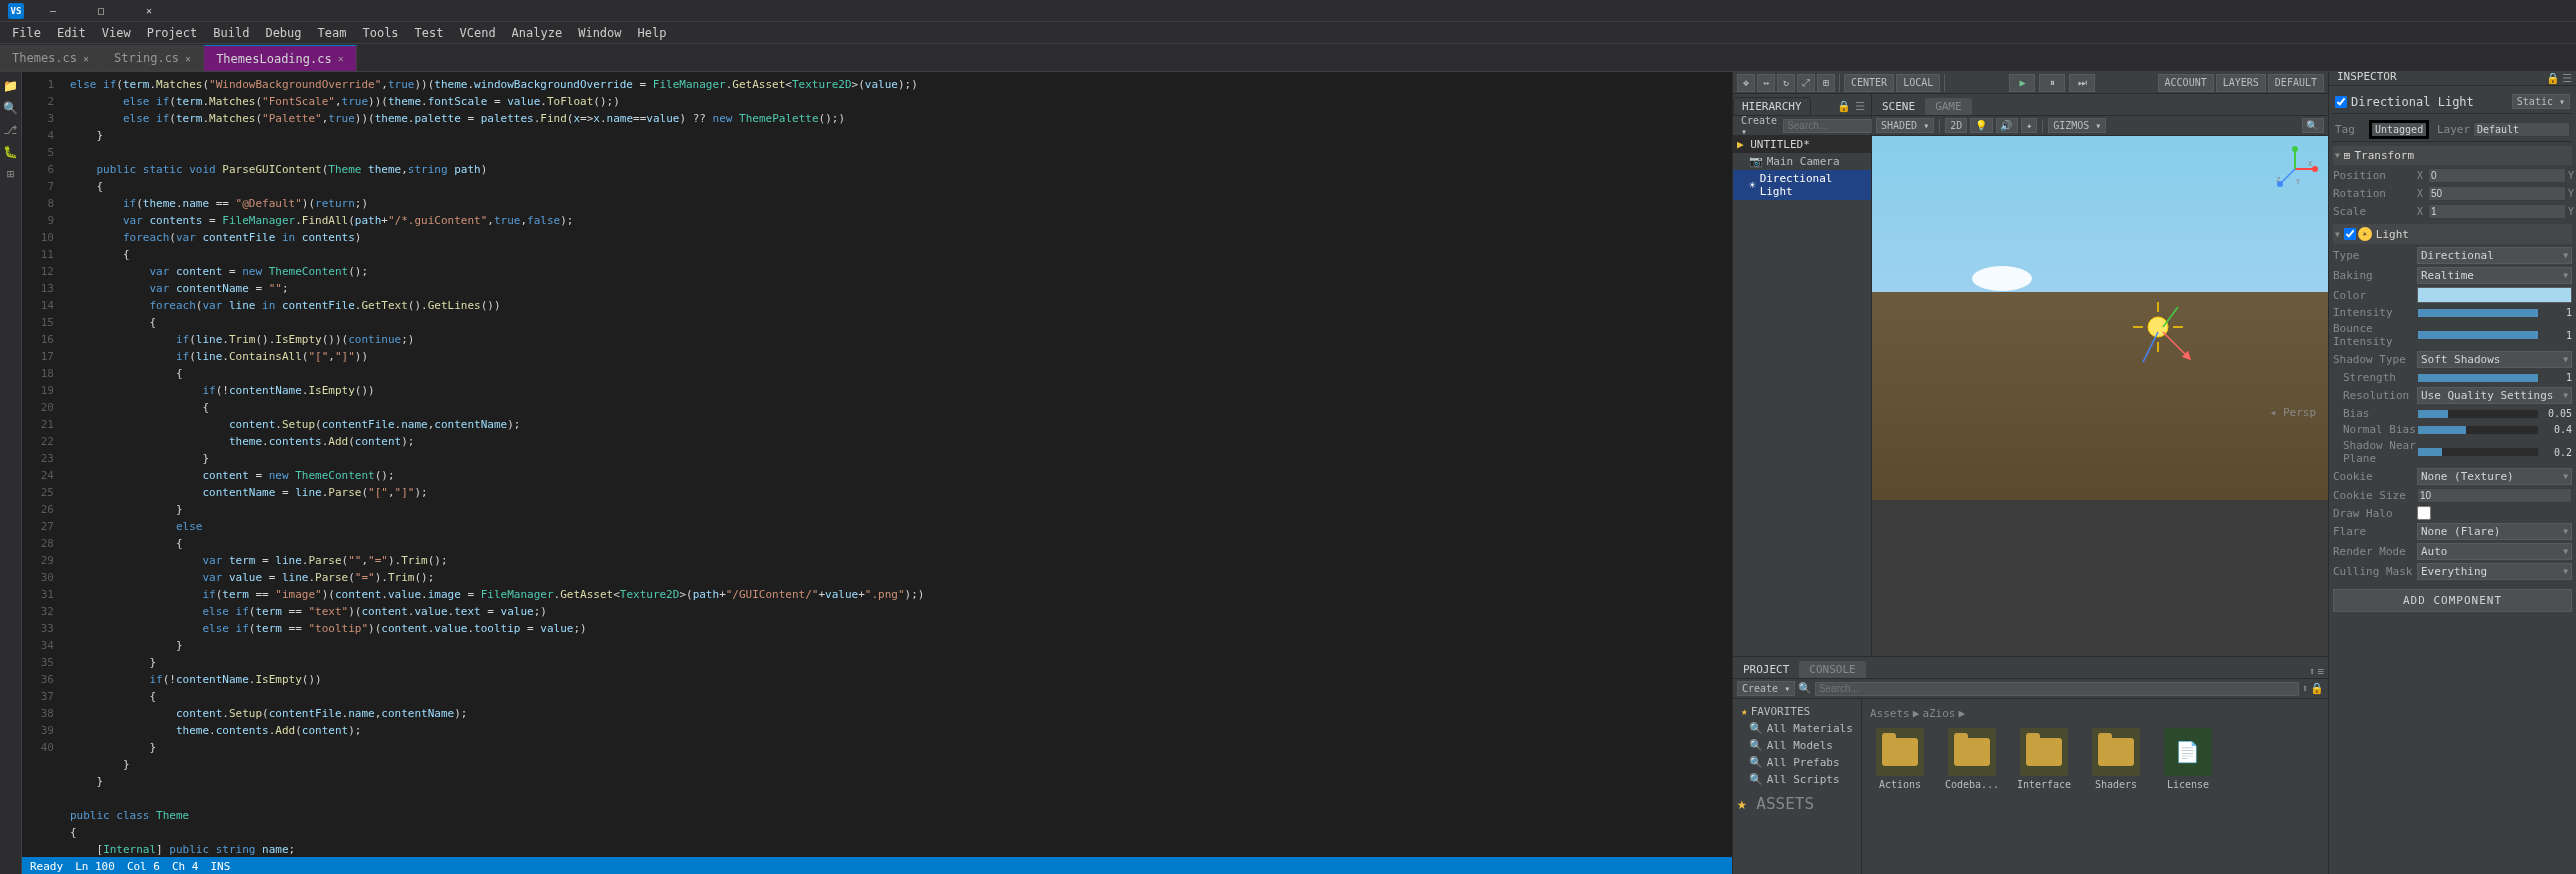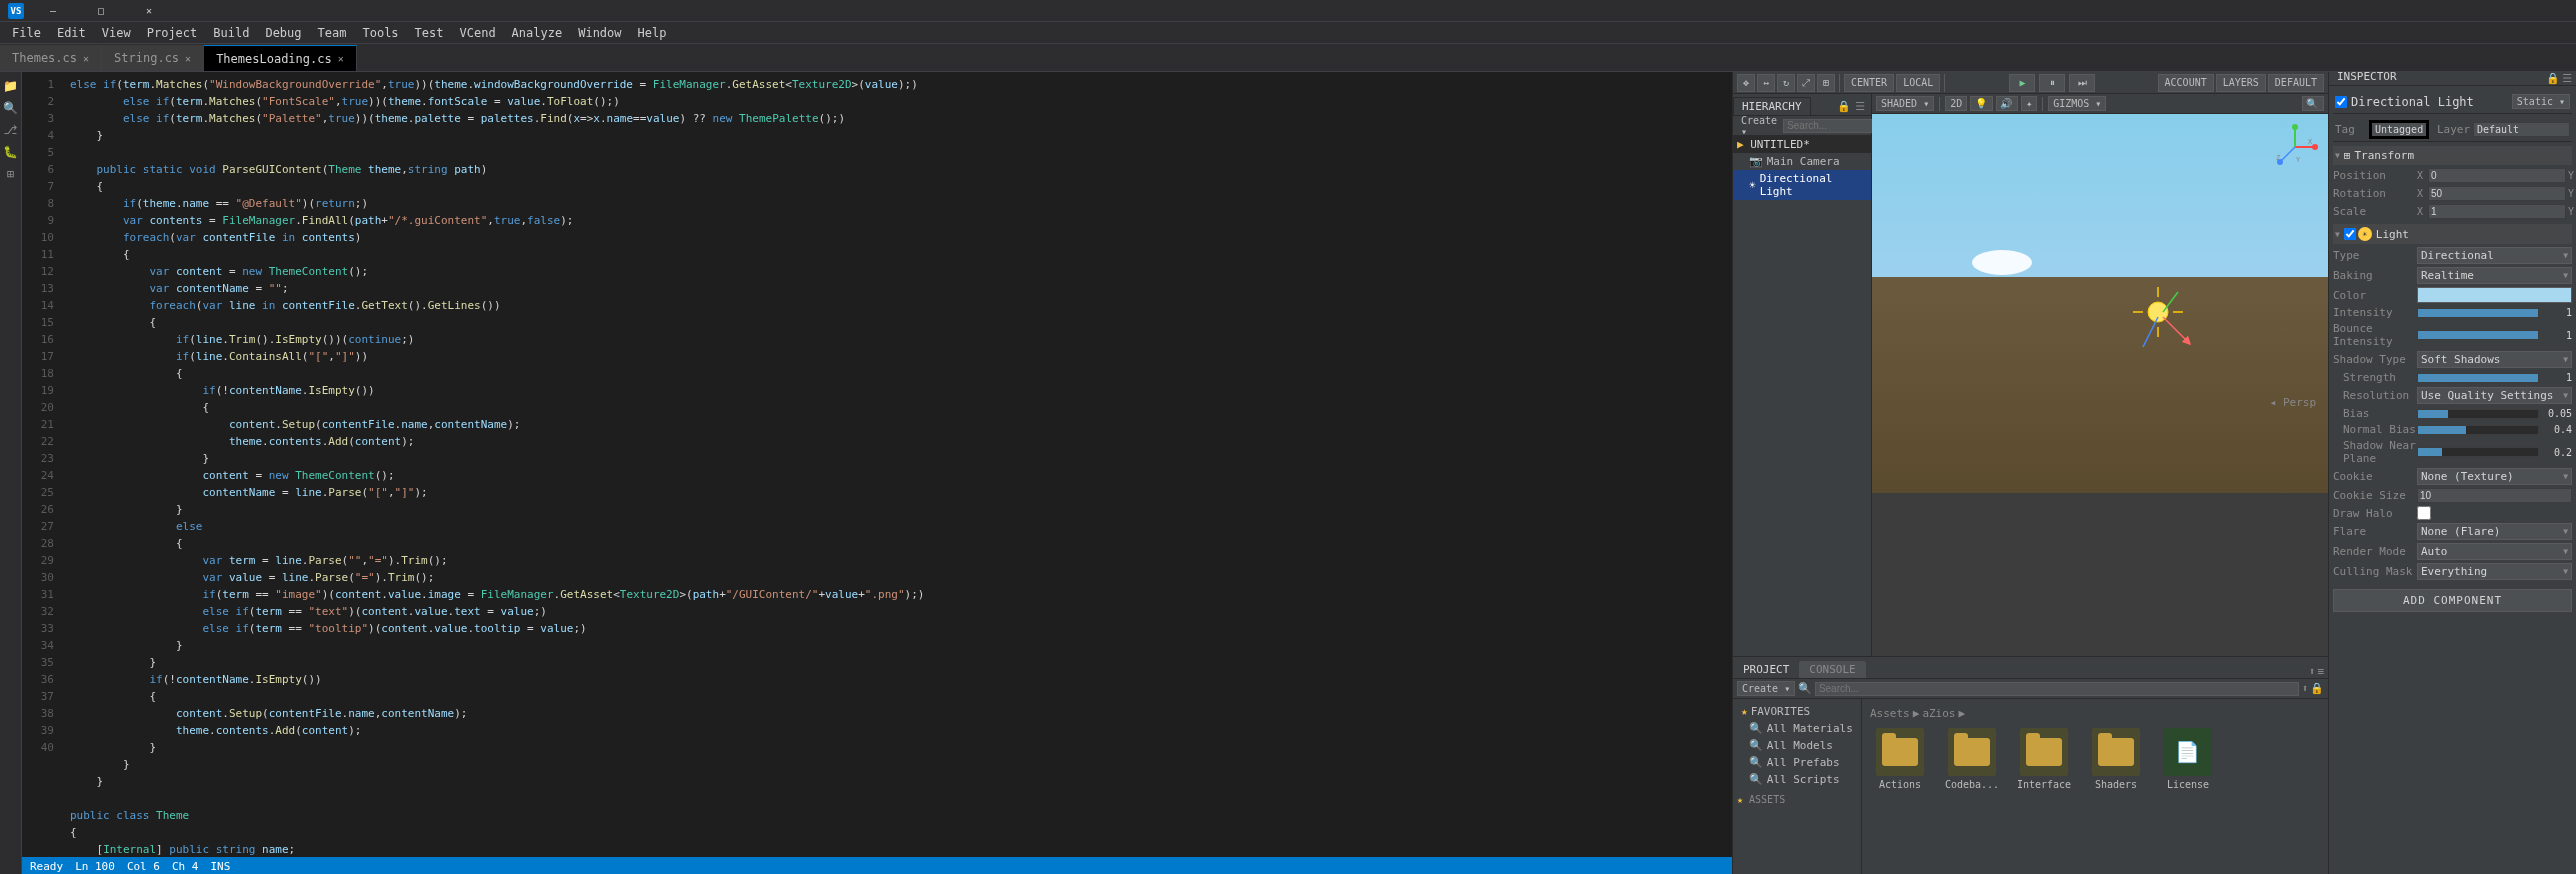--- a/index.html
+++ b/index.html
@@ -78,21 +78,21 @@
       padding: 0 12px;
       display: flex; align-items: center;
       background: #3c3c3c;
       border-right: 1px solid #3f3f46;
       color: #969696;
       font-size: 12px;
       cursor: pointer;
       gap: 6px;
     }
     .tab.active {
-      background: #000000;
+      background: #701a75;
       color: #d4d4d4;
       border-top: 1px solid #007acc;
     }
     .tab .close-x { color: #969696; font-size: 10px; cursor: pointer; }
 
     
     #main-content {
       flex: 1;
       display: flex;
       overflow: hidden;
@@ -468,21 +468,21 @@
     }
     .project-tree-item {
       padding: 2px 4px 2px 8px;
       color: #bbbbbb;
       cursor: pointer;
       display: flex; align-items: center; gap: 4px;
     }
     .project-tree-section {
       padding: 2px 4px;
       color: #888;
-      font-size: 10px;
+      font-size: 16px;
       margin-top: 4px;
     }
     #project-files {
       flex: 1;
       padding: 8px;
       display: flex;
       flex-direction: column;
       overflow: hidden;
     }
     .breadcrumb {
@@ -897,20 +897,24 @@
           <span>📷</span>
           <span>Main Camera</span>
         </div>
         <div class="hierarchy-item selected">
           <span>☀</span>
           <span>Directional Light</span>
         </div>
       </div>
 
       <div id="scene-viewport">
+        <div id="scene-tabs">
+          <div class="scene-tab active">SCENE</div>
+          <div class="scene-tab">GAME</div>
+        </div>
         <div id="scene-controls">
           <div class="scene-ctrl-btn">SHADED ▾</div>
           <div class="scene-ctrl-separator"></div>
           <div class="scene-ctrl-btn">2D</div>
           <div class="scene-ctrl-btn">💡</div>
           <div class="scene-ctrl-btn">🔊</div>
           <div class="scene-ctrl-btn">✦</div>
           <div class="scene-ctrl-separator"></div>
           <div class="scene-ctrl-btn">GIZMOS ▾</div>
           <div style="flex:1;"></div>

